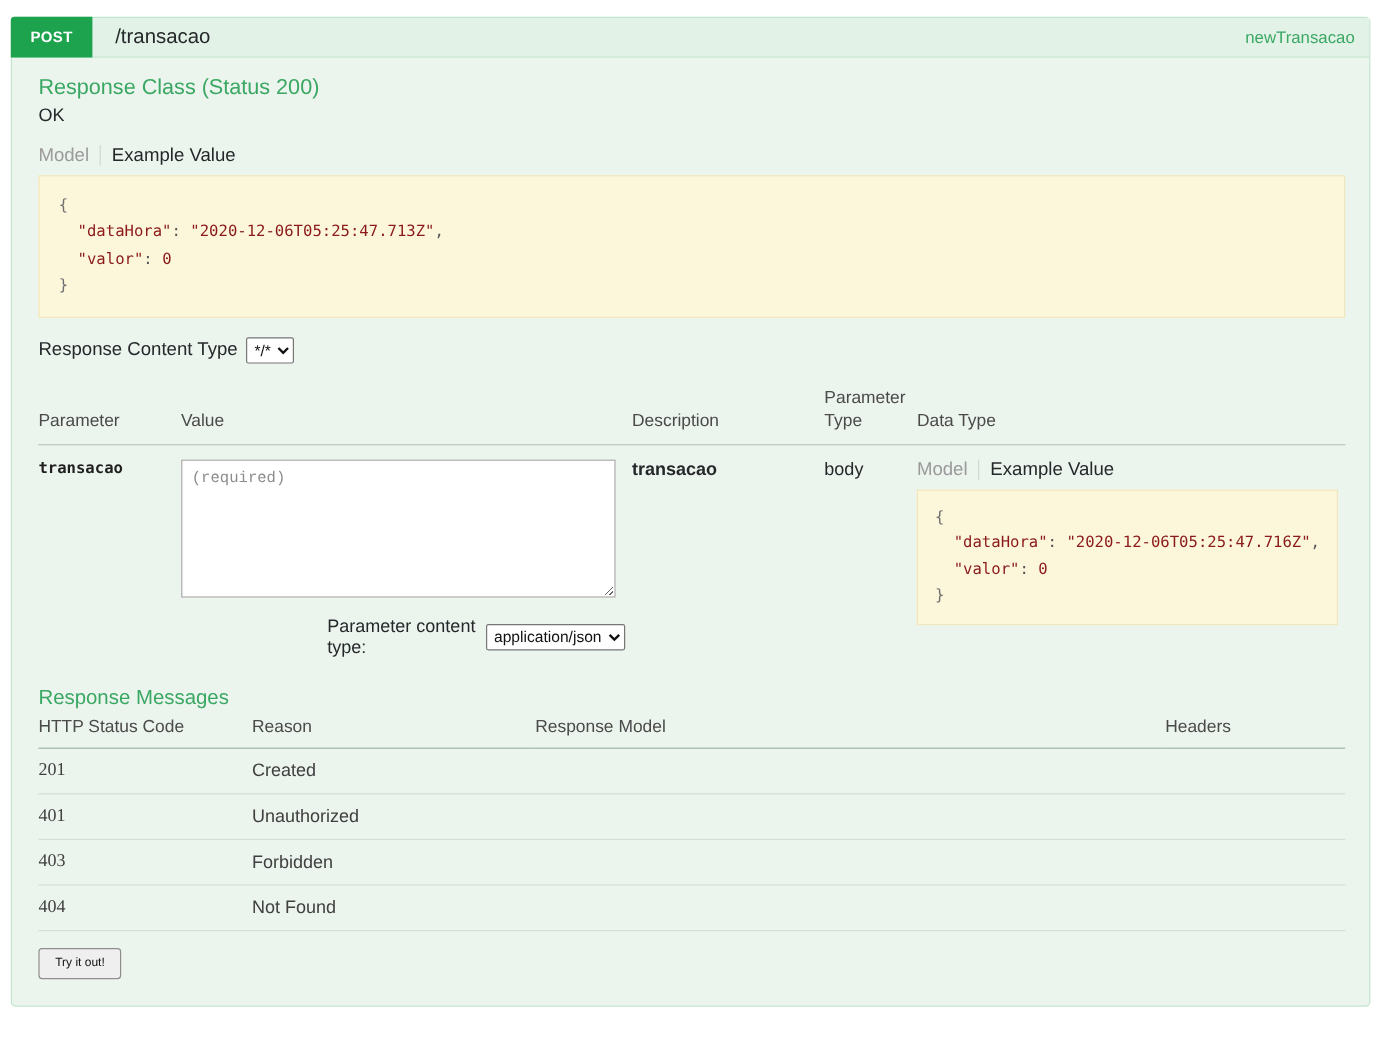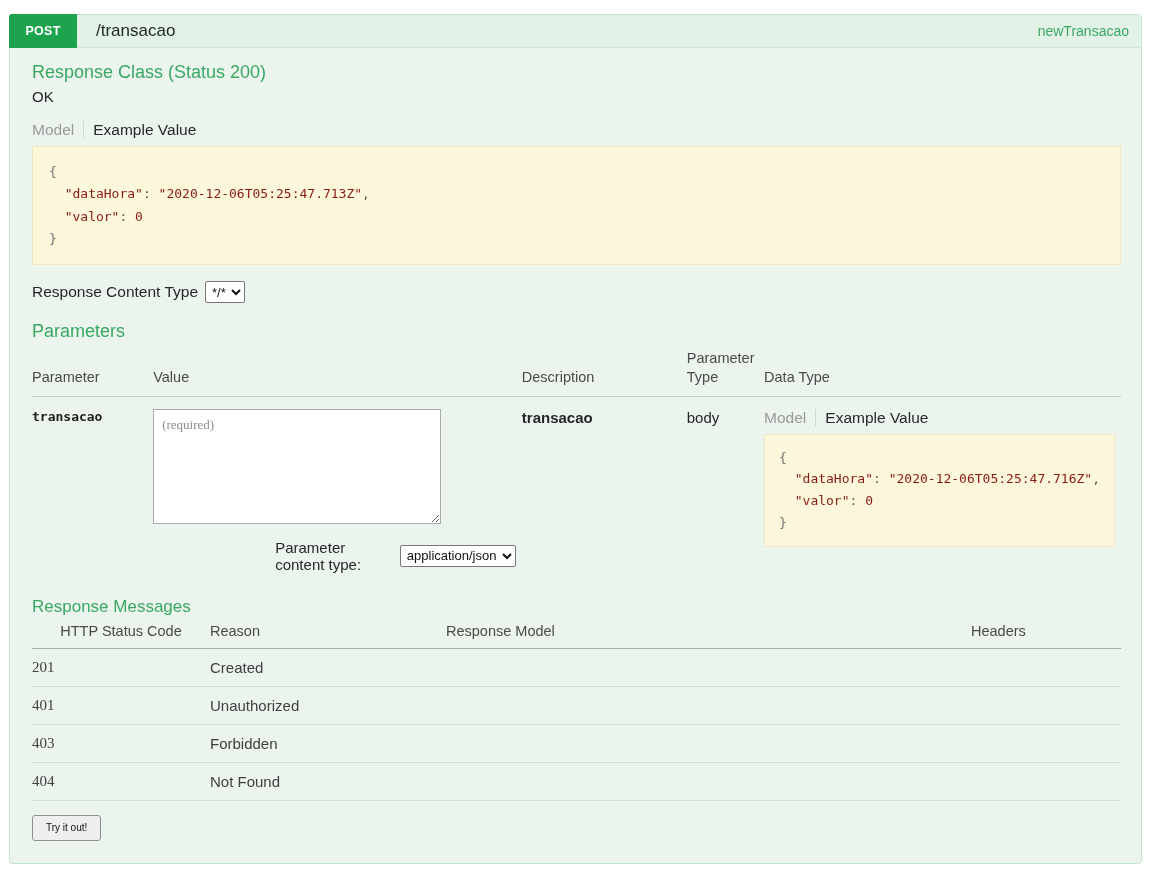--- a/index.html
+++ b/index.html
@@ -181,26 +181,26 @@
     color: #25282a;
     padding-top: 1px;
   }
   .param-type {
     font-size: 15px;
     color: #25282a;
     padding-top: 1px;
   }
 
   textarea.body-input {
-    width: 288px;
+    width: 362px;
     height: 115px;
     box-sizing: border-box;
     border: 1px solid #aaaaaa;
     background: #ffffff;
-    font-family: Liberation Serif, serif;
+    font-family: Liberation Mono, monospace;
     font-size: 13px;
     color: #333;
     padding: 7px 8px;
     resize: both;
     outline: none;
   }
   textarea.body-input::placeholder { color: #8d8d8d; }
 
   .content-type-row {
     margin: 12px 0 0 0;
@@ -229,21 +229,21 @@
     border-collapse: collapse;
   }
   table.resp th {
     text-align: left;
     font-weight: normal;
     font-size: 14.5px;
     color: #4a4a4a;
     padding: 4px 0 9px 0;
     border-bottom: 1px solid #9fb3a7;
   }
-  table.resp th.c1 { width: 178px; text-align: center; }
+  table.resp th.c1 { width: 178px; }
   table.resp th.c2 { width: 236px; }
   table.resp th.c3 { }
   table.resp th.c4 { text-align: left; width: 150px; }
   table.resp td {
     padding: 10px 0 10px 0;
     border-bottom: 1px solid #d3ded7;
     font-size: 15px;
     color: #404040;
     vertical-align: middle;
   }
@@ -294,21 +294,20 @@
 
     
     <div class="rct-row">
       <span>Response Content Type</span>
       <select class="native">
         <option>*/*</option>
       </select>
     </div>
 
     
-    <h4 class="section-title">Parameters</h4>
 
     <table class="params">
       <thead>
         <tr>
           <th class="col-param">Parameter</th>
           <th class="col-value">Value</th>
           <th class="col-desc">Description</th>
           <th class="col-ptype">Parameter Type</th>
           <th class="col-dtype">Data Type</th>
         </tr>

